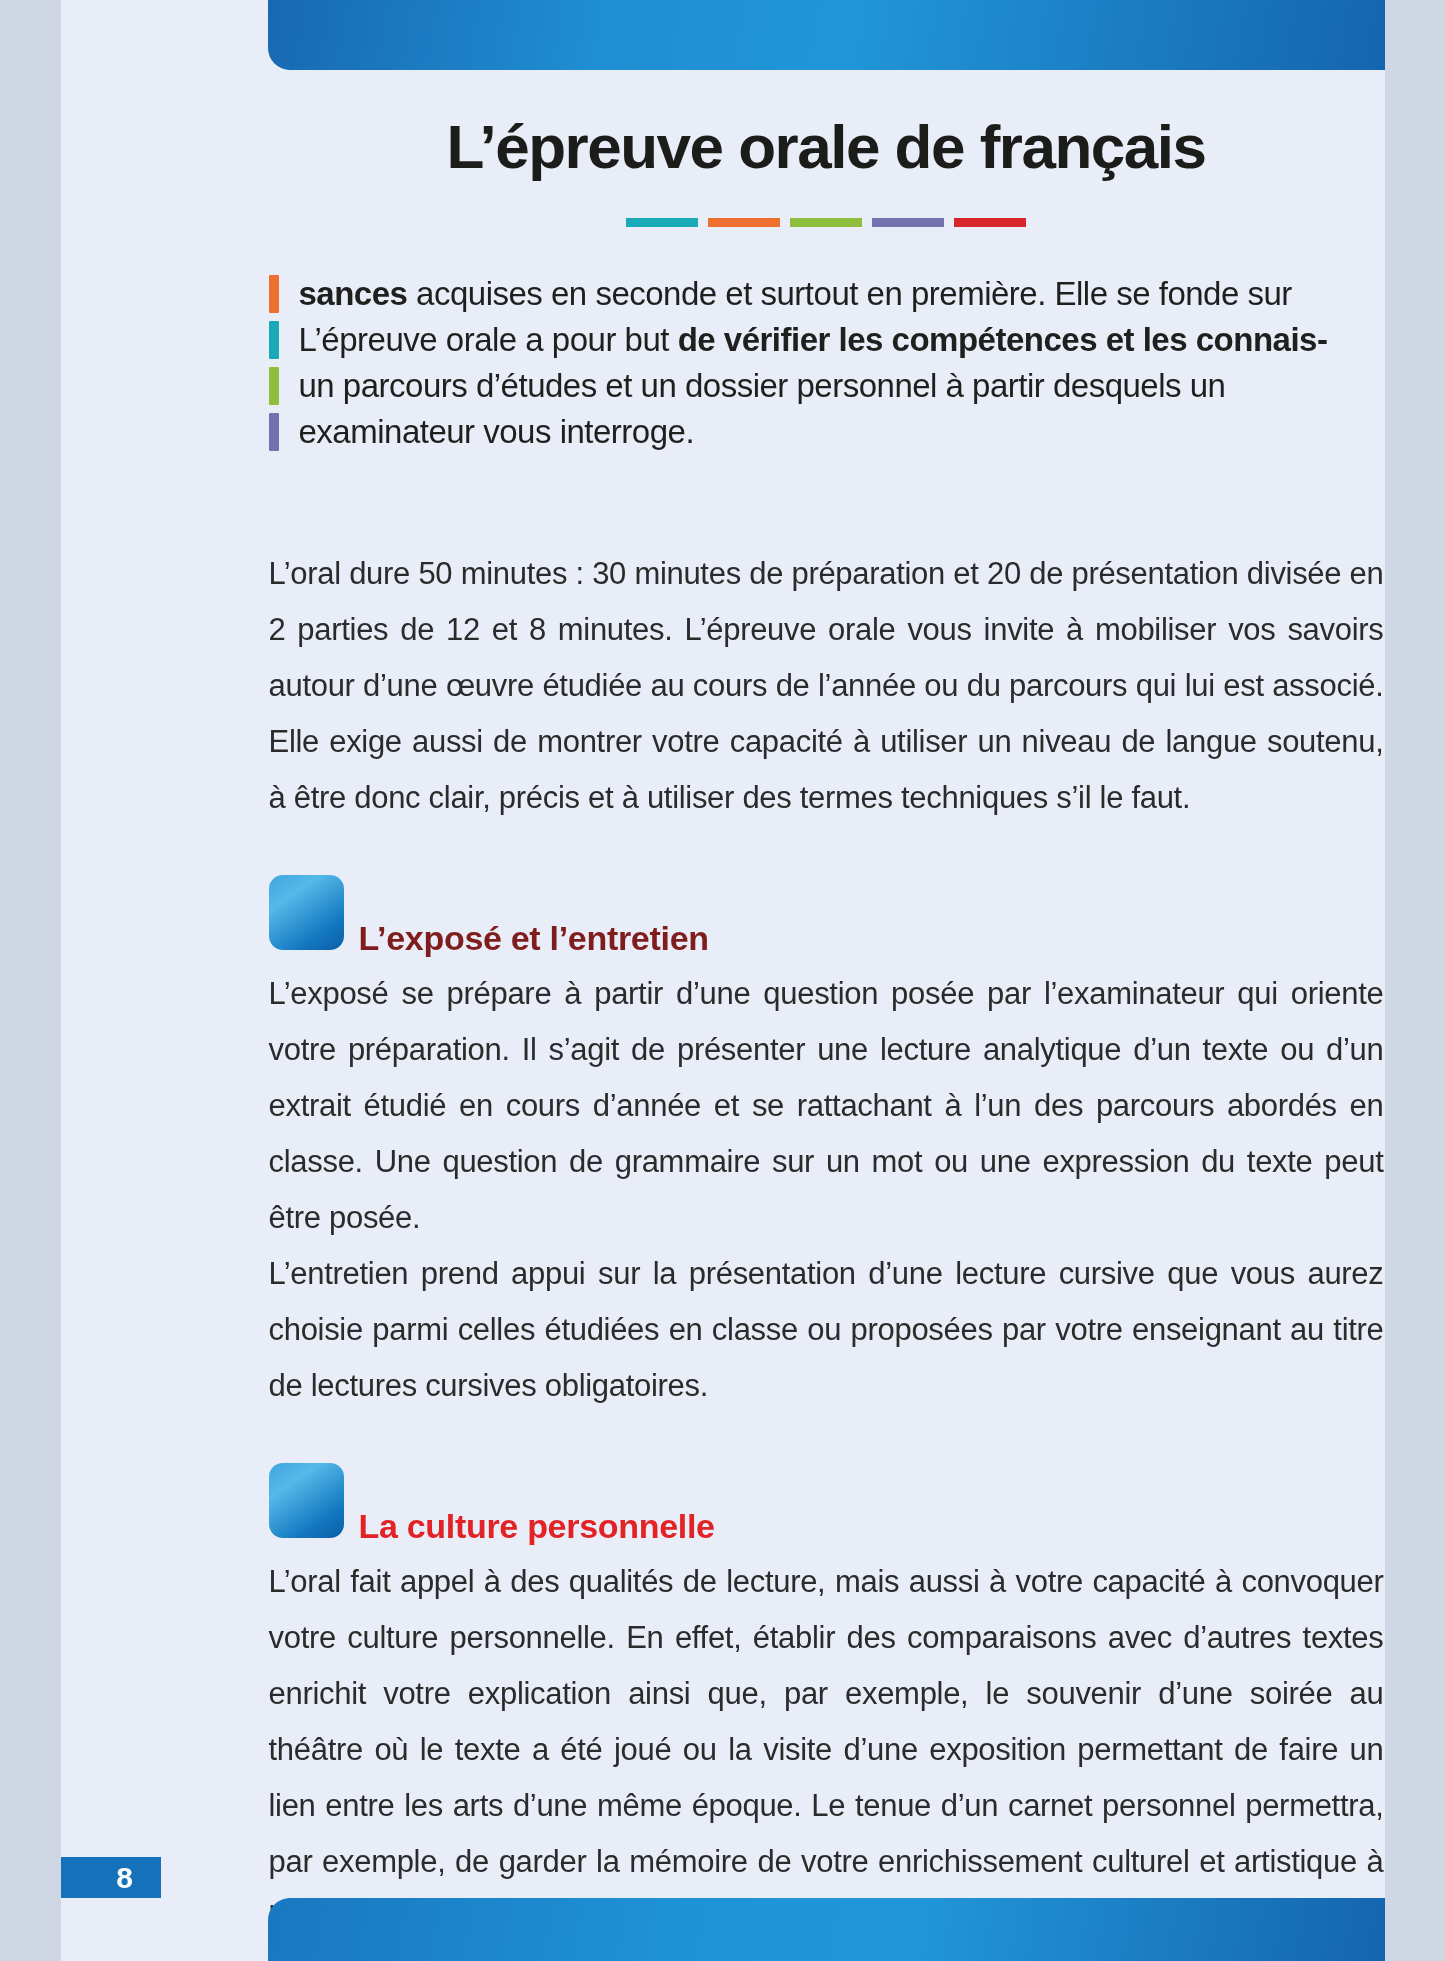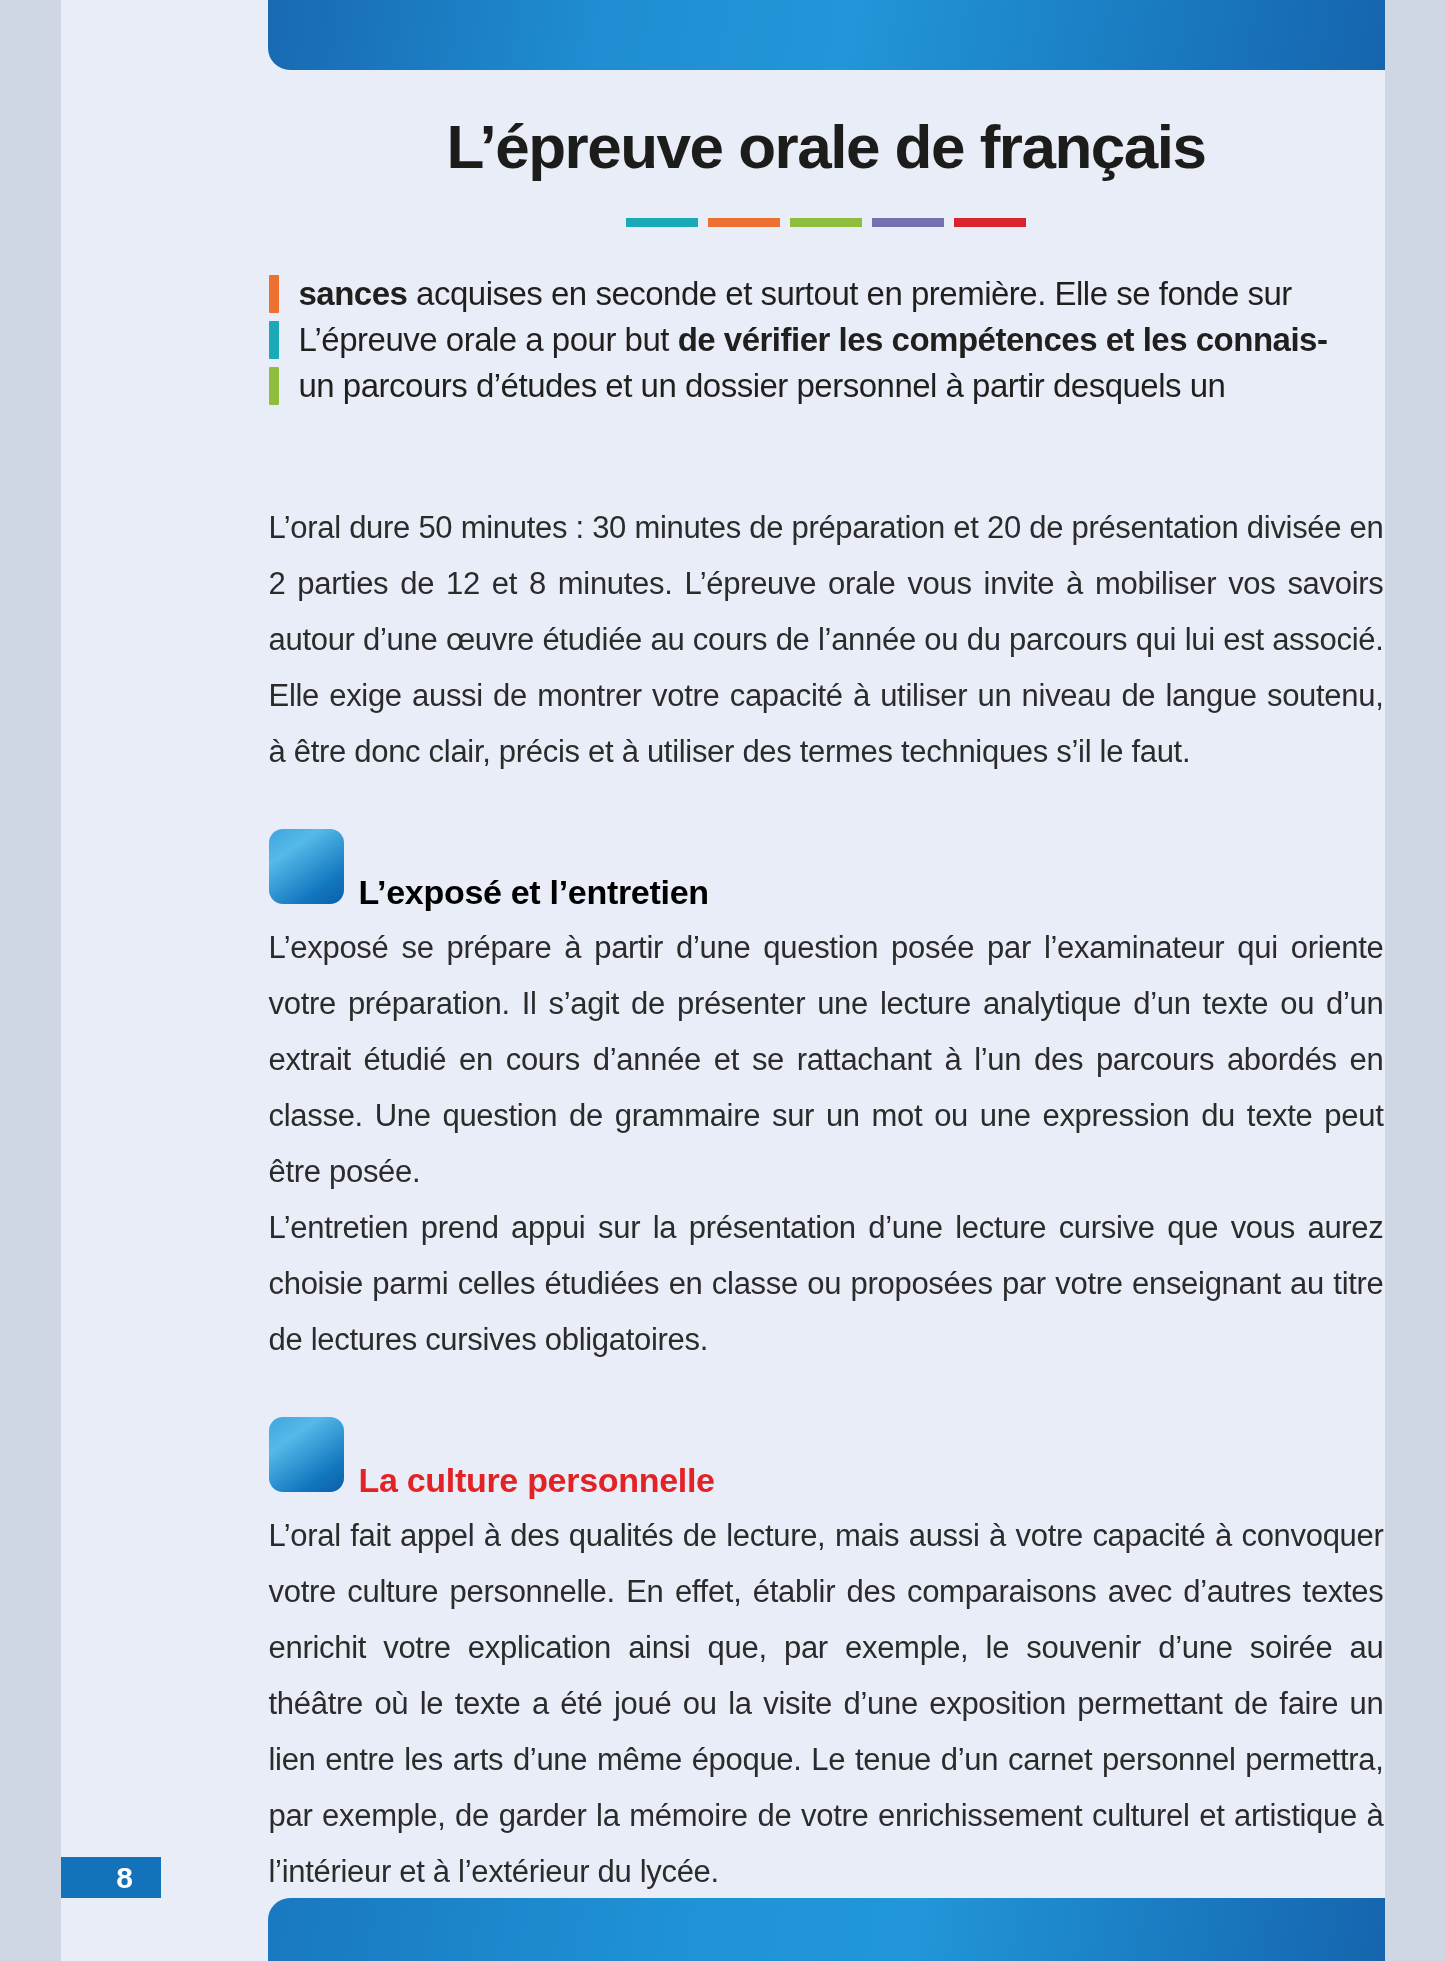--- a/index.html
+++ b/index.html
@@ -76,33 +76,37 @@
           <div class="intro-text"><b>sances</b><span> acquises en seconde et surtout en première. Elle se fonde sur</span></div>
         </div>
         <div class="intro-line">
           <div class="intro-bar" style="background: rgb(26, 169, 182);"></div>
           <div class="intro-text"><span>L’épreuve orale a pour but </span><b>de vérifier les compétences et les connais-</b></div>
         </div>
         <div class="intro-line">
           <div class="intro-bar" style="background: rgb(143, 190, 63);"></div>
           <div class="intro-text"><span>un parcours d’études et un dossier personnel à partir desquels un</span></div>
         </div>
+        <div class="intro-line">
+          <div class="intro-bar" style="background: rgb(116, 113, 177);"></div>
+          <div class="intro-text"><span>examinateur vous interroge.</span></div>
+        </div>
       </div>
 
     <div>
       <section class="section first">
         <div class="sec-body">
             <p>L’oral dure 50 minutes : 30 minutes de préparation et 20 de présentation divisée en 2 parties de 12 et 8 minutes. L’épreuve orale vous invite à mobiliser vos savoirs autour d’une œuvre étudiée au cours de l’année ou du parcours qui lui est associé. Elle exige aussi de montrer votre capacité à utiliser un niveau de langue soutenu, à être donc clair, précis et à utiliser des termes techniques s’il le faut.</p>
           </div>
       </section>
 
       <section class="section">
         <div class="sec-head">
           <div class="sec-icon"></div>
-          <div class="sec-title" style="color: #000000;">L’exposé et l’entretien</div>
+          <div class="sec-title" style="color: #7f1d1d;">L’exposé et l’entretien</div>
         </div>
         <div class="sec-body">
             <p>L’exposé se prépare à partir d’une question posée par l’examinateur qui oriente votre préparation. Il s’agit de présenter une lecture analytique d’un texte ou d’un extrait étudié en cours d’année et se rattachant à l’un des parcours abordés en classe. Une question de grammaire sur un mot ou une expression du texte peut être posée.</p>
             <p>L’entretien prend appui sur la présentation d’une lecture cursive que vous aurez choisie parmi celles étudiées en classe ou proposées par votre enseignant au titre de lectures cursives obligatoires.</p>
           </div>
       </section>
 
       <section class="section">
         <div class="sec-head">
           <div class="sec-icon"></div>

